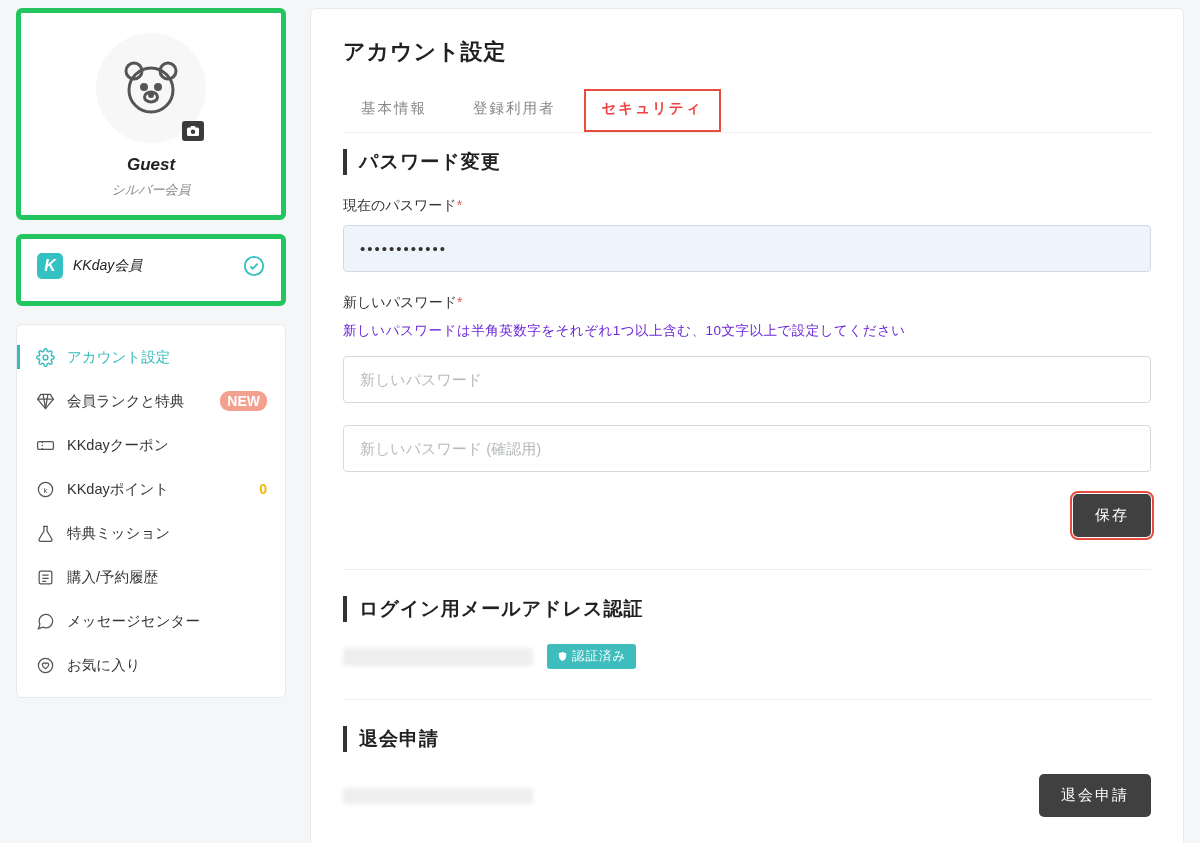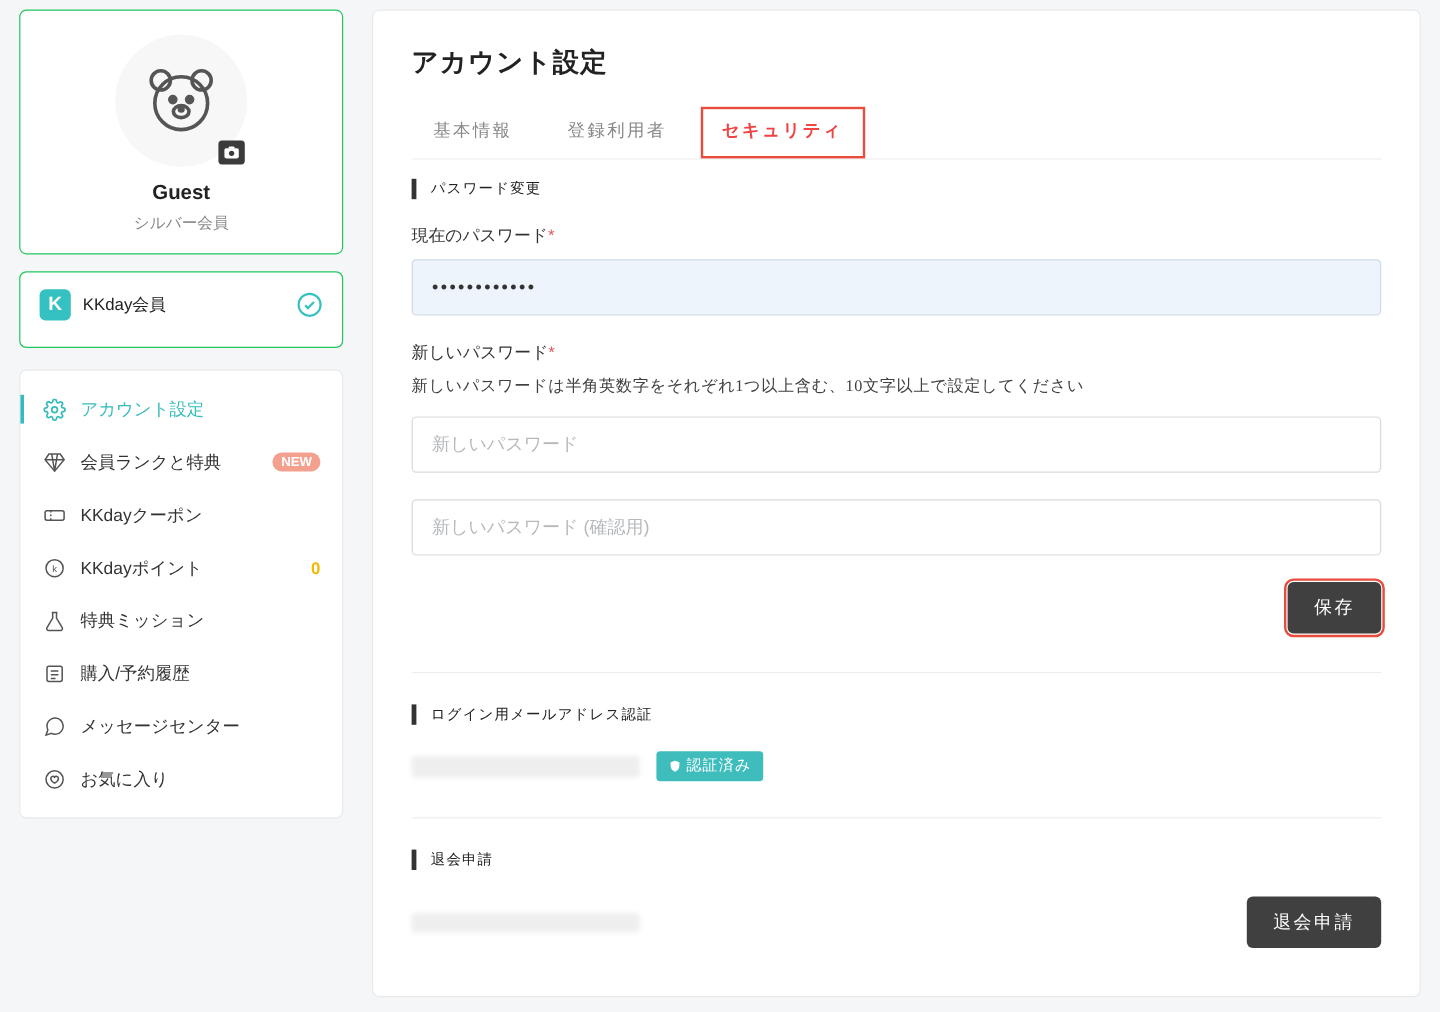--- a/index.html
+++ b/index.html
@@ -15,22 +15,23 @@
   padding: 8px 16px 24px 16px;
   max-width: 1200px;
 }
 
 .sidebar {
   width: 270px;
   flex-shrink: 0;
 }
 .card {
   background: #fff;
-  border: 1px solid #22c55e;
+  border: 5px solid #22c55e;
   border-radius: 6px;
+  font-style: italic;
 }
 .profile-card {
   padding: 20px 16px 16px;
   text-align: center;
   margin-bottom: 14px;
 }
 .avatar-wrap {
   position: relative;
   width: 110px;
   height: 110px;
@@ -127,21 +128,21 @@
   height: 20px;
   display: flex;
   align-items: center;
   justify-content: center;
   color: inherit;
 }
 .nav-label { flex: 1; font-size: 14.5px; }
 .new-badge {
   background: #f3a08f;
   color: #fff;
-  font-size: 11px;
+  font-size: 14px;
   font-weight: 700;
   padding: 2px 7px;
   border-radius: 9px;
   text-align: center;
 }
 .points-badge {
   color: #f2b900;
   font-weight: 600;
   font-size: 14px;
 }
@@ -176,40 +177,39 @@
 }
 .tab.active {
   color: #ef4444;
   font-weight: 600;
 }
 .tab.highlighted {
   outline: 2px solid #e74c3c;
   outline-offset: -2px;
 }
 .section-heading {
-  font-size: 12px;
-  font-weight: 400;
+  font-size: 19px;
+  font-weight: 700;
   letter-spacing: 1px;
   color: #222;
   border-left: 4px solid #333;
   padding-left: 12px;
   margin-bottom: 22px;
 }
 .field-label {
   font-size: 14px;
   color: #333;
   margin-bottom: 10px;
 }
 .req { color: #e05a5a; }
 .helper-text {
   font-size: 13.5px;
-  color: #404040;
+  color: #6d28d9;
   margin-bottom: 16px;
   letter-spacing: 0.5px;
-  font-family: Liberation Serif, serif;
 }
 .text-input {
   width: 100%;
   border: 1px solid #d7dadd;
   border-radius: 4px;
   padding: 14px 16px;
   font-size: 15px;
   color: #333;
   margin-bottom: 22px;
 }

